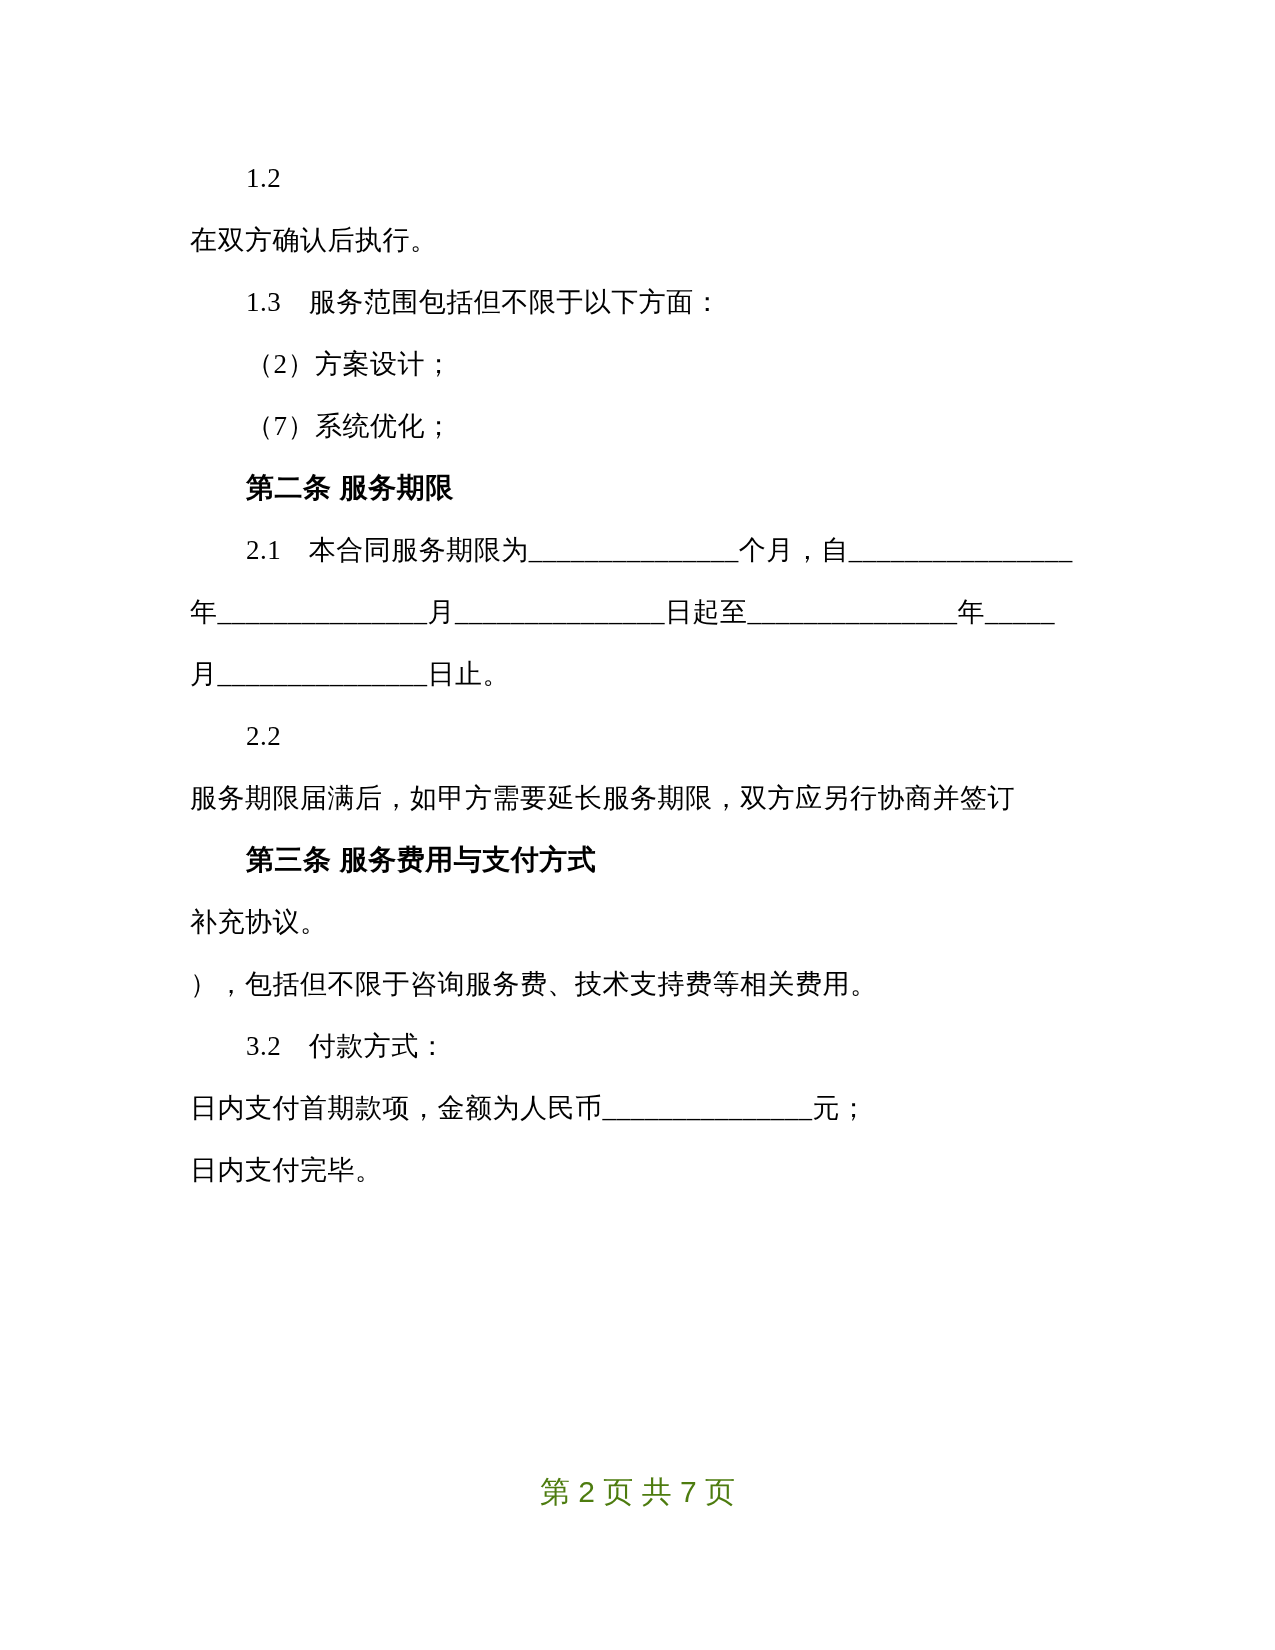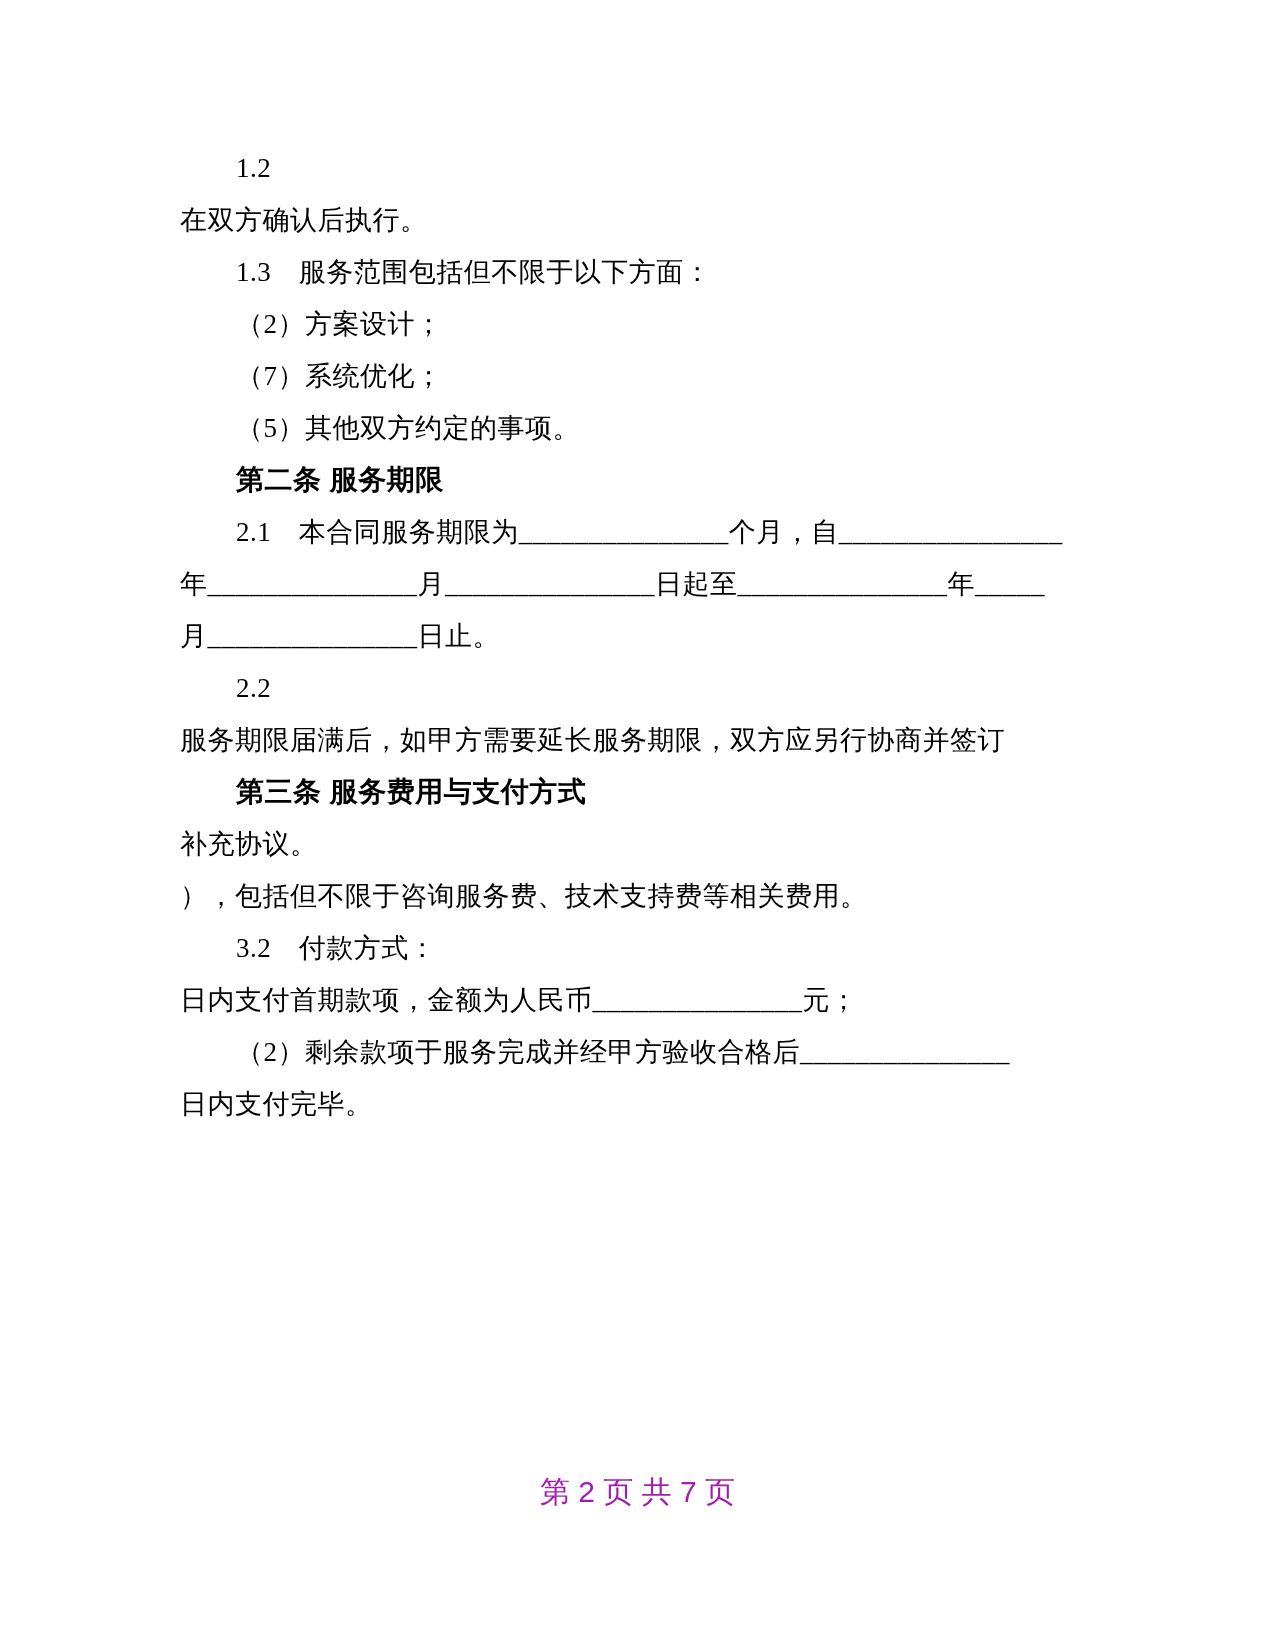--- a/index.html
+++ b/index.html
@@ -14,21 +14,21 @@
     background: #ffffff;
     overflow: hidden;
   }
   .content {
     position: absolute;
     left: 178px;
     top: 141px;
     width: 912px;
   }
   p.ln {
-    margin: 2px;
+    margin: 12px;
     padding: 0;
     font-family: "Liberation Serif", "DejaVu Serif", serif;
     font-size: 27px;
     line-height: 50px;
     color: #000000;
     white-space: pre-wrap;
     letter-spacing: 0.5px;
   }
   p.ln.ind {
     text-indent: 56px;
@@ -39,42 +39,40 @@
     font-size: 28px;
   }
   .footer {
     position: absolute;
     top: 1472px;
     left: 0;
     width: 100%;
     text-align: center;
     font-family: "Liberation Sans", "DejaVu Sans", sans-serif;
     font-size: 30px;
-    color: #a21caf;
+    color: #4d7c0f;
   }
 </style>
 </head>
 <body>
 
 <div class="page">
   <div class="content">
     <p class="ln ind">1.2</p>
     <p class="ln">在双方确认后执行。</p>
     <p class="ln ind">1.3　服务范围包括但不限于以下方面：</p>
     <p class="ln ind">（2）方案设计；</p>
     <p class="ln ind">（7）系统优化；</p>
-    <p class="ln ind">（5）其他双方约定的事项。</p>
     <p class="ln ind hd">第二条 服务期限</p>
     <p class="ln ind">2.1　本合同服务期限为_______________个月，自________________</p>
     <p class="ln">年_______________月_______________日起至_______________年_____</p>
     <p class="ln">月_______________日止。</p>
     <p class="ln ind">2.2</p>
     <p class="ln">服务期限届满后，如甲方需要延长服务期限，双方应另行协商并签订</p>
     <p class="ln ind hd">第三条 服务费用与支付方式</p>
     <p class="ln">补充协议。</p>
     <p class="ln">），包括但不限于咨询服务费、技术支持费等相关费用。</p>
     <p class="ln ind">3.2　付款方式：</p>
     <p class="ln">日内支付首期款项，金额为人民币_______________元；</p>
-    <p class="ln ind">（2）剩余款项于服务完成并经甲方验收合格后_______________</p>
     <p class="ln">日内支付完毕。</p>
   </div>
   <div class="footer">第 2 页 共 7 页</div>
 </div>
 
 </body></html>

